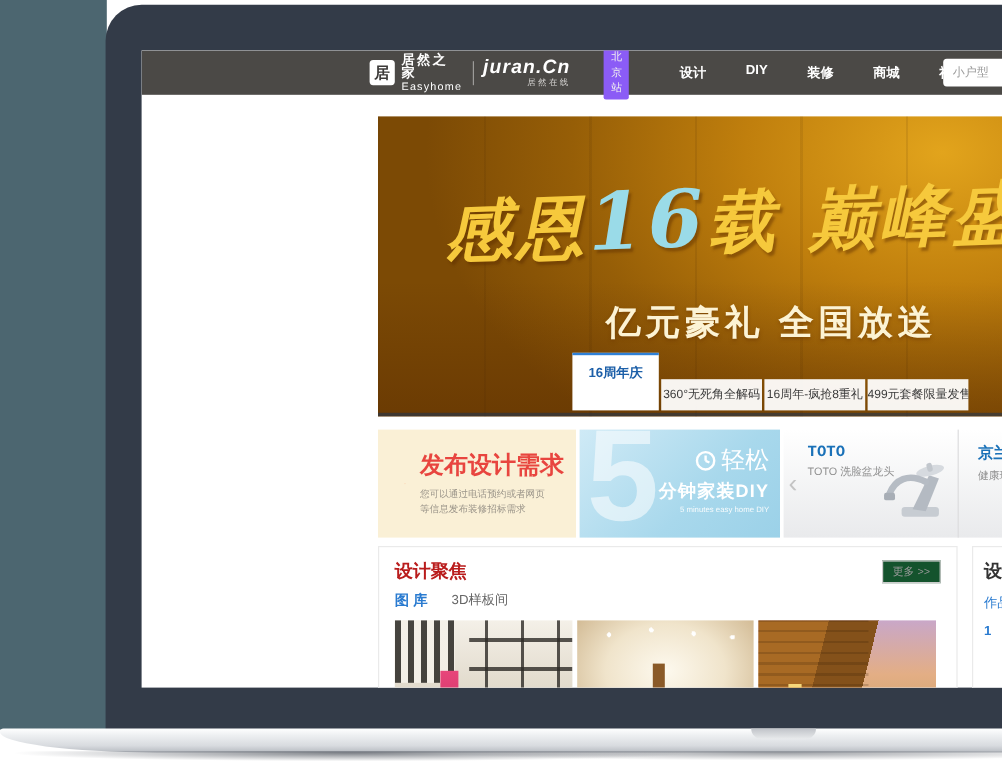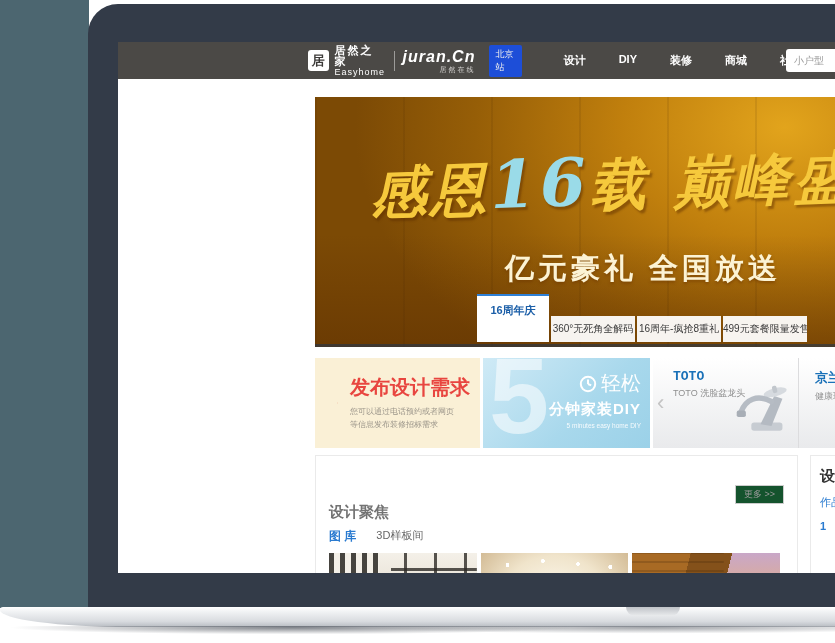--- a/index.html
+++ b/index.html
@@ -31,21 +31,21 @@
   .seal { width:21px; height:21px; background:#fff; border-radius:3px; color:#3c3a38;
           font-family:"DejaVu Serif",serif; font-size:13px; font-weight:bold;
           display:flex; align-items:center; justify-content:center; }
   .logo-cn { margin-left:6px; text-align:left; line-height:1; }
   .logo-cn .t1 { font-size:11px; font-weight:bold; letter-spacing:2px; }
   .logo-cn .t2 { font-size:9px; letter-spacing:1px; margin-top:1px; }
   .logo-divider { width:1px; height:20px; background:rgba(255,255,255,.45); margin:0 8px; }
   .portal { line-height:1; }
   .portal .p1 { font-size:16px; font-weight:bold; font-style:italic; letter-spacing:1px; }
   .portal .p2 { font-size:7px; color:#d8d6d4; margin-top:1px; letter-spacing:2px; text-align:right; }
-  .city-badge { margin-left:14px; background:#1d4ed8; border-radius:2px; font-size:9px;
+  .city-badge { margin-left:28px; background:#8b5cf6; border-radius:2px; font-size:9px;
                 padding:3px 6px; color:#f2f1ef; cursor:pointer; }
   .main-nav { display:flex; margin-left:42px; }
   .main-nav .nav-item { font-size:11px; font-weight:bold; color:#fff; margin-right:33px;
                         cursor:pointer; white-space:nowrap; }
   .search-box { position:absolute; left:668px; top:7px; width:80px; height:23px;
                 background:#fff; border-radius:3px; border:none; outline:none;
                 font-size:10px; color:#9a9a9a; padding:0 8px;
                 font-family:"Liberation Sans",sans-serif; }
   .search-box::placeholder { color:#9a9a9a; }
 
@@ -99,21 +99,21 @@
   .prod-arrow { position:absolute; left:4px; top:34px; color:#c4c4c4; font-size:22px;
                 line-height:1; cursor:pointer; }
   .faucet { position:absolute; right:6px; top:16px; }
   .prod.next { border-right:none; flex:1; padding-left:16px; }
 
   
   .focus-panel { position:absolute; left:197px; top:413px; width:483px; height:165px;
                  background:#fff; border:1px solid #eaeaea; }
   .focus-head { display:flex; align-items:center; justify-content:space-between;
                 padding:11px 13px 4px; }
-  .focus-title { font-size:15px; font-weight:bold; color:#737373;margin-top:36px; }
+  .focus-title { font-size:15px; font-weight:bold; color:#b91c1c; }
   .more-btn { font-size:9px; color:#999; border:1px solid #ccc; padding:2px 8px;
               background:#14532d; cursor:pointer; white-space:nowrap; }
   .focus-tabs { display:flex; padding:2px 13px 0; }
   .focus-tab { font-size:11px; color:#666; margin-right:20px; cursor:pointer; white-space:nowrap; }
   .focus-tab.active { color:#2a7bd0; font-weight:bold; font-size:12px; }
   .thumbs { display:flex; padding:8px 13px 0; }
   .thumb { width:149px; height:100px; margin-right:4px; cursor:pointer; }
   .thumb-1 { background:
       linear-gradient(#e8457a,#d63a6e) 38px 42px/15px 26px no-repeat,
       repeating-linear-gradient(90deg, rgba(40,38,34,.85) 0 5px, rgba(244,240,232,.95) 5px 11px) 0 0/34% 52% no-repeat,

